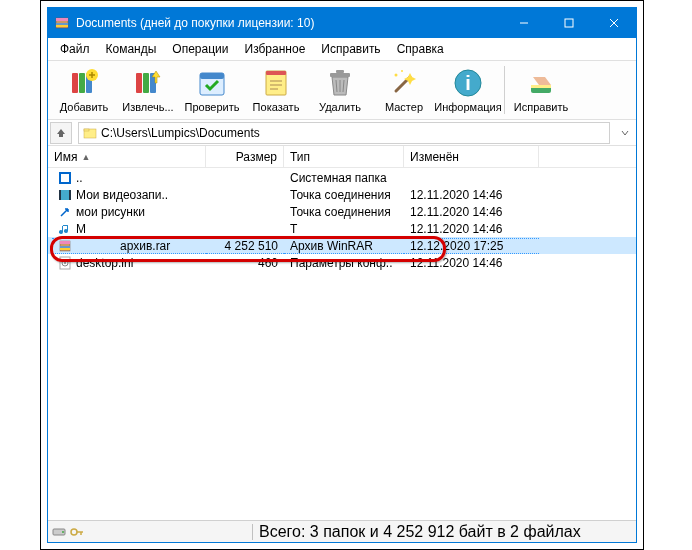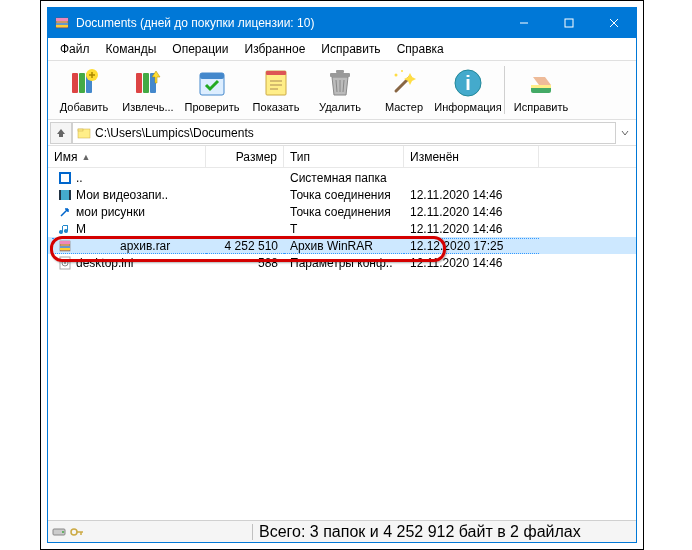--- a/index.html
+++ b/index.html
@@ -18,21 +18,21 @@
 .menubar { height: 22px; display: flex; align-items: center; padding: 0 4px; font-size: 12px; color: #000; background: #fff; }
 .menubar .menu-item { padding: 2px 8px; }
 
 
 .toolbar { height: 60px; display: flex; align-items: center; padding: 2px 4px; border-top: 1px solid #e0e0e0; border-bottom: 1px solid #e0e0e0; background: #fdfdfd; gap: 0; }
 .tool-btn { display: flex; flex-direction: column; align-items: center; justify-content: center; width: 64px; height: 56px; font-size: 11px; color: #000; }
 .tool-btn .icon-box { width: 32px; height: 32px; display: flex; align-items: center; justify-content: center; margin-bottom: 2px; }
 .tool-sep { width: 1px; height: 48px; background: #d0d0d0; margin: 0 4px; }
 
 
-.addressbar { height: 26px; display: flex; align-items: center; border-bottom: 1px solid #e0e0e0; padding: 2px; gap: 0; }
+.addressbar { height: 26px; display: flex; align-items: center; border-bottom: 1px solid #e0e0e0; padding: 2px; gap: 6px; }
 .addr-btn { width: 22px; height: 22px; border: 1px solid #d0d0d0; background: #f5f5f5; display: flex; align-items: center; justify-content: center; color: #333; }
 .path-box { flex: 1; height: 22px; border: 1px solid #d0d0d0; display: flex; align-items: center; padding: 0 4px; font-size: 12px; gap: 4px; }
 .path-dd { width: 18px; height: 22px; display: flex; align-items: center; justify-content: center; color: #666; }
 
 
 .filelist { flex: 1; overflow: hidden; display: flex; flex-direction: column; }
 .list-header { height: 22px; display: flex; align-items: center; border-bottom: 1px solid #e8e8e8; font-size: 12px; background: #fff; }
 .list-header .col { padding: 0 6px; border-right: 1px solid #e8e8e8; display: flex; align-items: center; height: 100%; }
 .col-name { width: 158px; }
 .col-size { width: 78px; justify-content: flex-end; }
@@ -294,21 +294,21 @@
           </div>
           <div class="row">
             <div class="cell c-name">
               <span class="file-icon"><svg width="14" height="14" viewBox="0 0 14 14">
                   <rect x="2" y="1" width="10" height="12" fill="#fff" stroke="#aaa"></rect>
                   <circle cx="7" cy="7" r="3" fill="none" stroke="#888"></circle>
                   <circle cx="7" cy="7" r="1" fill="#888"></circle>
                 </svg></span>
               <span>desktop.ini</span>
             </div>
-            <div class="cell c-size">588</div>
+            <div class="cell c-size">460</div>
             <div class="cell c-type">Параметры конф..</div>
             <div class="cell c-mod">12.11.2020 14:46</div>
           </div>
         </div>
   </div>
 
   <div class="statusbar">
     <div class="status-left">
       <svg class="lock-icon" viewBox="0 0 14 10">
             <rect x="1" y="2" width="12" height="6" fill="#ccc" stroke="#888" rx="1"></rect>

